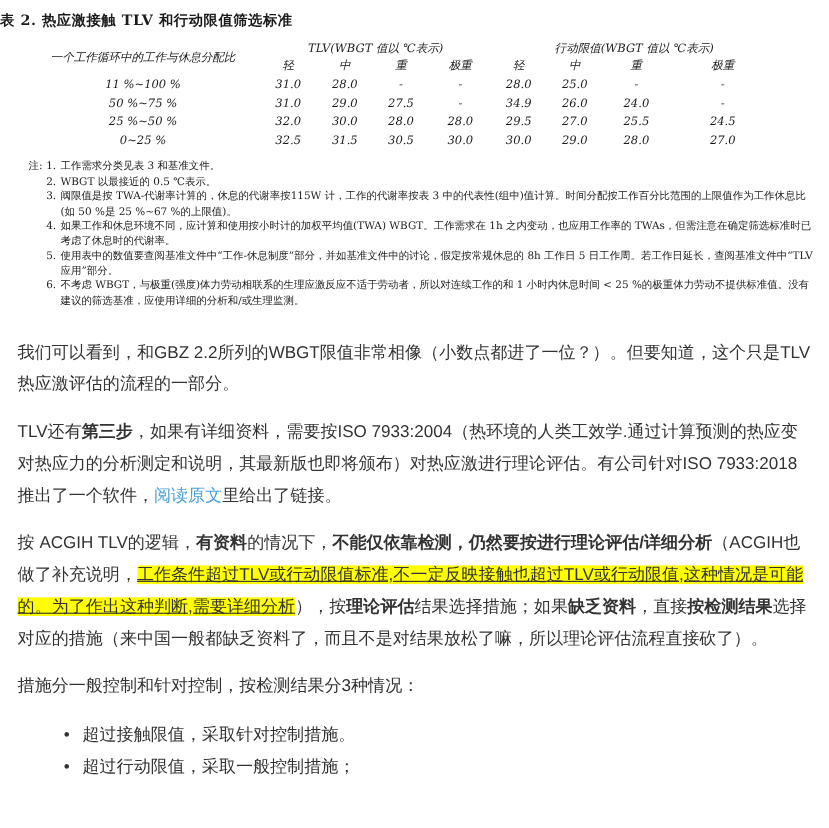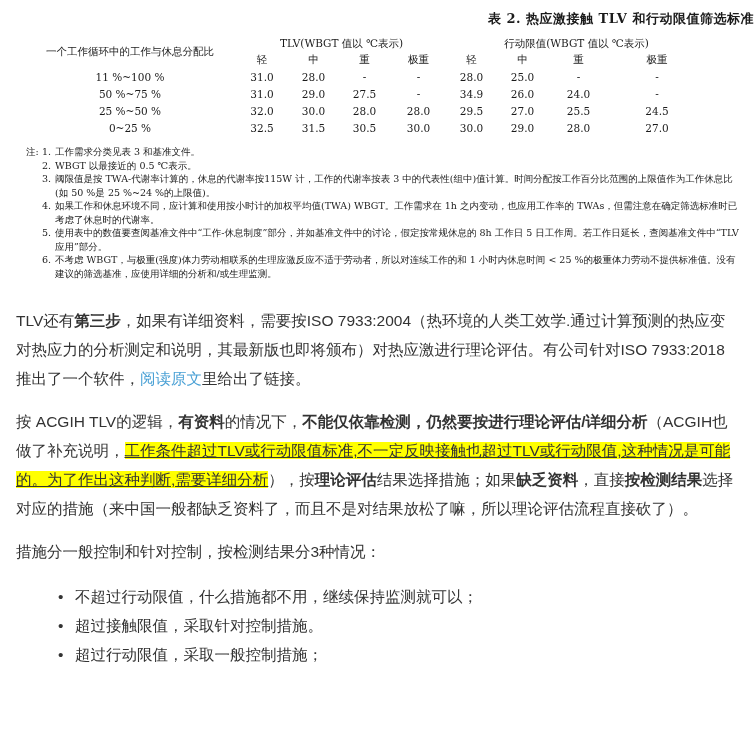--- a/index.html
+++ b/index.html
@@ -8,22 +8,22 @@
     font-family:"Liberation Sans", sans-serif;
     --hl-color:#ffff00; --link-color:#49a0d5;
   }
   .doc { width:754px; }
 
   
   .table-block {
     font-family:"DejaVu Serif","Liberation Serif",serif;
     color:#1b1b1b; padding-top:10px;
   }
-  .tbl-title { font-size:13px; font-weight:bold; text-align:right; letter-spacing:.5px; }
-  table.tlv { margin:8px 0 4px 24px; border-collapse:collapse; table-layout:fixed; width:682px; }
+  .tbl-title { font-size:13px; font-weight:bold; text-align:left; letter-spacing:.5px; }
+  table.tlv { margin:8px 0 4px 24px; border-collapse:collapse; table-layout:fixed; width:682px;font-style:italic; }
   table.tlv th, table.tlv td {
     text-align:center; font-weight:normal; font-size:10.5px; padding:1px 0; white-space:nowrap;
   }
   th.corner { font-weight:bold; font-size:11.5px; }
   th.grp    { font-weight:bold; font-size:11.5px; padding-top:3px; }
   th.sub    { font-size:11px; padding:1px 0 3px; }
   table.tlv tbody td { height:15px; }
 
   .notes { margin:9px 0 0 26px; font-size:9.5px; line-height:13.5px; color:#1b1b1b; }
   .note-row { display:flex; }
@@ -135,44 +135,44 @@
           <span class="note-text">工作需求分类见表 3 和基准文件。</span>
         </div>
         <div class="note-row">
           <span class="note-prefix"></span>
           <span class="note-num">2.</span>
           <span class="note-text">WBGT 以最接近的 0.5 ℃表示。</span>
         </div>
         <div class="note-row">
           <span class="note-prefix"></span>
           <span class="note-num">3.</span>
-          <span class="note-text">阈限值是按 TWA-代谢率计算的，休息的代谢率按115W 计，工作的代谢率按表 3 中的代表性(组中)值计算。时间分配按工作百分比范围的上限值作为工作休息比(如 50 %是 25 %~24 %的上限值)。</span>
+          <span class="note-text">阈限值是按 TWA-代谢率计算的，休息的代谢率按115W 计，工作的代谢率按表 3 中的代表性(组中)值计算。时间分配按工作百分比范围的上限值作为工作休息比(如 50 %是 25 %~67 %的上限值)。</span>
         </div>
         <div class="note-row">
           <span class="note-prefix"></span>
           <span class="note-num">4.</span>
           <span class="note-text">如果工作和休息环境不同，应计算和使用按小时计的加权平均值(TWA) WBGT。工作需求在 1h 之内变动，也应用工作率的 TWAs，但需注意在确定筛选标准时已考虑了休息时的代谢率。</span>
         </div>
         <div class="note-row">
           <span class="note-prefix"></span>
           <span class="note-num">5.</span>
           <span class="note-text">使用表中的数值要查阅基准文件中“工作-休息制度”部分，并如基准文件中的讨论，假定按常规休息的 8h 工作日 5 日工作周。若工作日延长，查阅基准文件中“TLV 应用”部分。</span>
         </div>
         <div class="note-row">
           <span class="note-prefix"></span>
           <span class="note-num">6.</span>
           <span class="note-text">不考虑 WBGT，与极重(强度)体力劳动相联系的生理应激反应不适于劳动者，所以对连续工作的和 1 小时内休息时间 &lt; 25 %的极重体力劳动不提供标准值。没有建议的筛选基准，应使用详细的分析和/或生理监测。</span>
         </div>
       </div>
   </section>
 
   <section class="body-text">
+    <p><span>我们可以看到，和GBZ 2.2所列的WBGT限值非常相像（小数点都进了一位？）。但要知道，这个只是TLV热应激评估的流程的一部分。</span></p>
     <p><span>TLV还有</span><span class="b">第三步</span><span>，如果有详细资料，需要按ISO 7933:2004（热环境的人类工效学.通过计算预测的热应变对热应力的分析测定和说明，其最新版也即将颁布）对热应激进行理论评估。有公司针对ISO 7933:2018推出了一个软件，</span><span class="link">阅读原文</span><span>里给出了链接。</span></p>
     <p><span>按 ACGIH TLV的逻辑，</span><span class="b">有资料</span><span>的情况下，</span><span class="b">不能仅依靠检测，仍然要按进行理论评估/详细分析</span><span>（ACGIH也做了补充说明，</span><span class="hl">工作条件超过TLV或行动限值标准,不一定反映接触也超过TLV或行动限值,这种情况是可能的。为了作出这种判断,需要详细分析</span><span>），按</span><span class="b">理论评估</span><span>结果选择措施；如果</span><span class="b">缺乏资料</span><span>，直接</span><span class="b">按检测结果</span><span>选择对应的措施（来中国一般都缺乏资料了，而且不是对结果放松了嘛，所以理论评估流程直接砍了）。</span></p>
     <p class="tight">措施分一般控制和针对控制，按检测结果分3种情况：</p>
     <ul class="measures">
-        <li><span>不超过行动限值，什么措施都不用，继续保持监测就可以；</span></li>
         <li><span>超过接触限值，采取针对控制措施。</span></li>
         <li><span>超过行动限值，采取一般控制措施；</span></li>
       </ul>
   </section>
 
 </div>
 
 </body></html>

